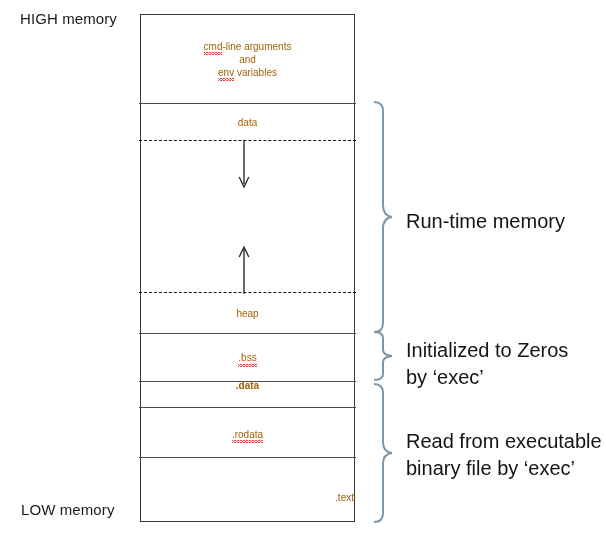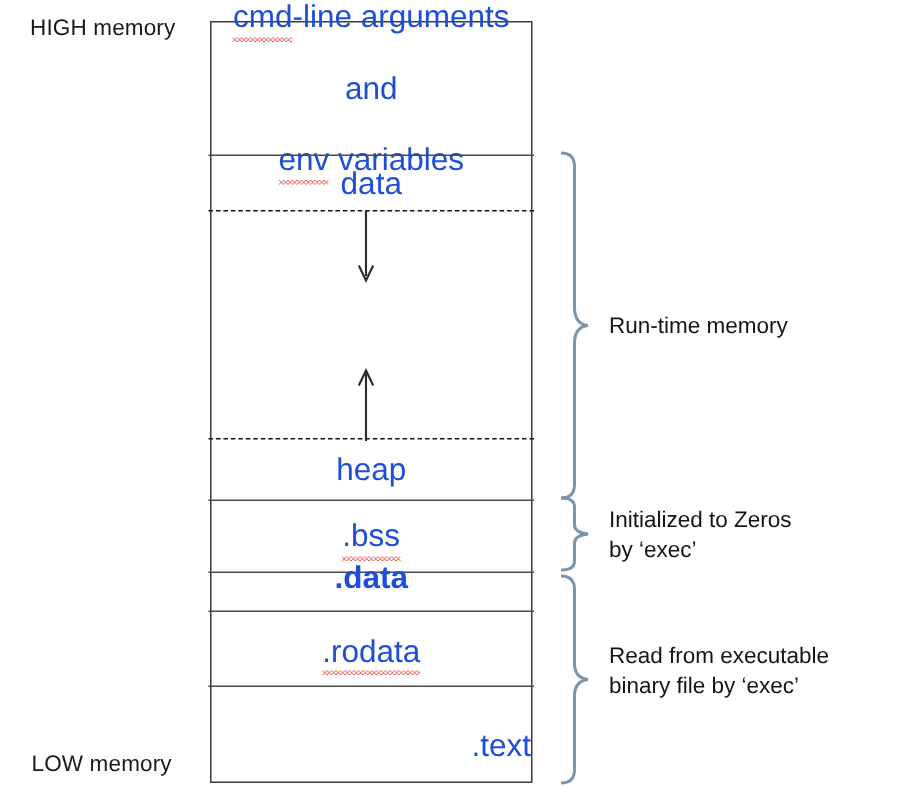--- a/index.html
+++ b/index.html
@@ -40,25 +40,24 @@
   }
 
   .seg {
     position: absolute;
     left: 0;
     width: 100%;
     display: flex;
     flex-direction: column;
     align-items: center;
     justify-content: center;
-    font-size: 21px;
-    color: #1d4ed8;
+    font-size: 10px;
+    color: #a16207;
     text-align: center;
     line-height: 1.32;
-    gap: 20px;
   }
   .seg.solid-bottom::after {
     content: "";
     position: absolute;
     left: -1.6px;
     right: -1.6px;
     bottom: 0;
     height: 0;
     border-bottom: 1.5px solid #4a4a4a;
   }
@@ -110,21 +109,21 @@
 
   
   .brace { position: absolute; }
   #brace-runtime { left: 370px; top: 100px; }
   #brace-bss     { left: 370px; top: 330px; }
   #brace-rodata  { left: 370px; top: 382px; }
 
   
   .annotation {
     position: absolute;
-    font-size: 15px;
+    font-size: 20px;
     color: #141414;
     line-height: 1.36;
     white-space: pre-line;
   }
   #ann-runtime { left: 406px; top: 208px; }
   #ann-bss     { left: 406px; top: 337px; }
   #ann-rodata  { left: 406px; top: 428px; }
 </style>
 </head>
 <body>

